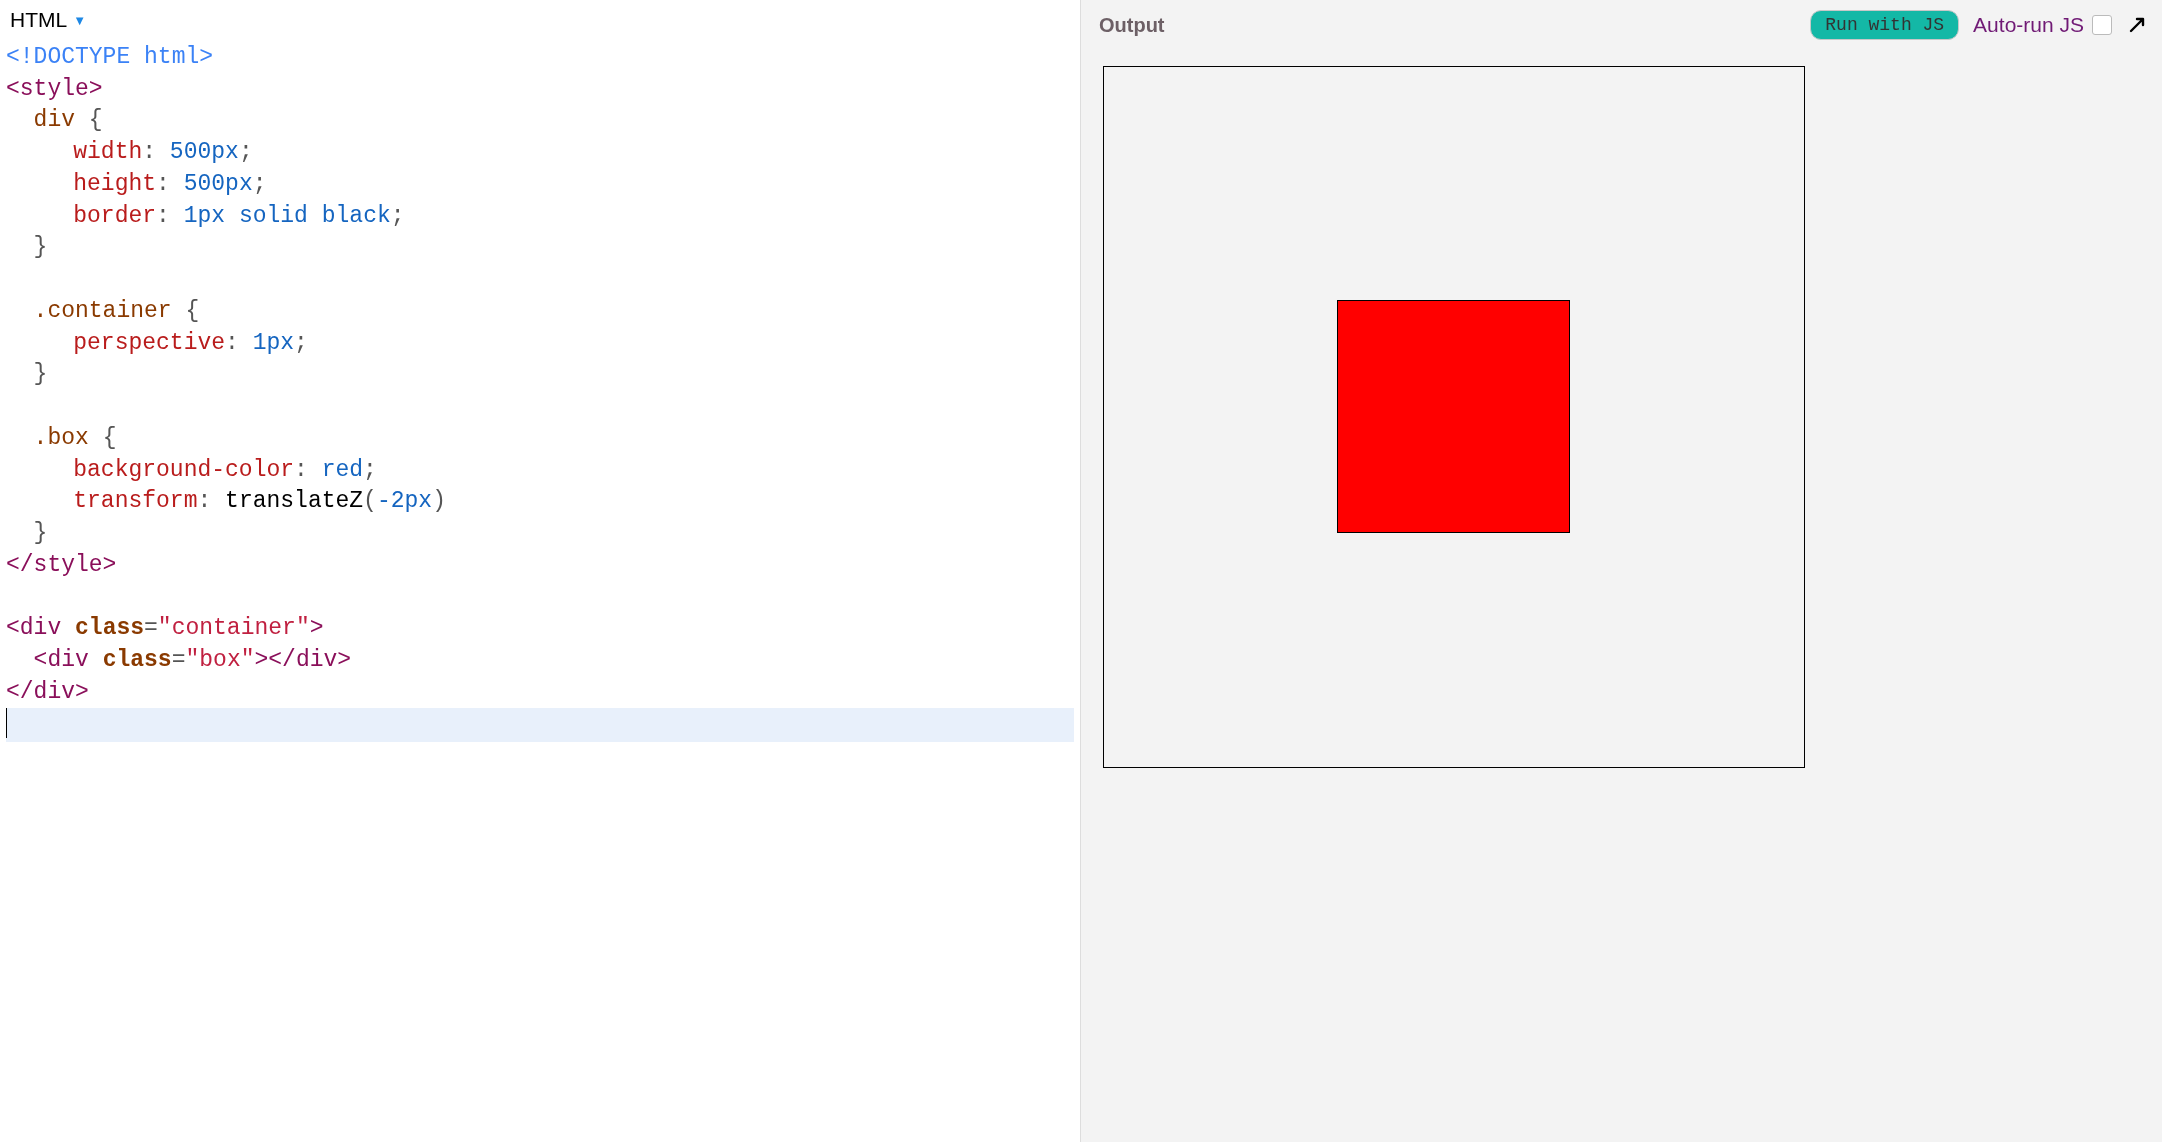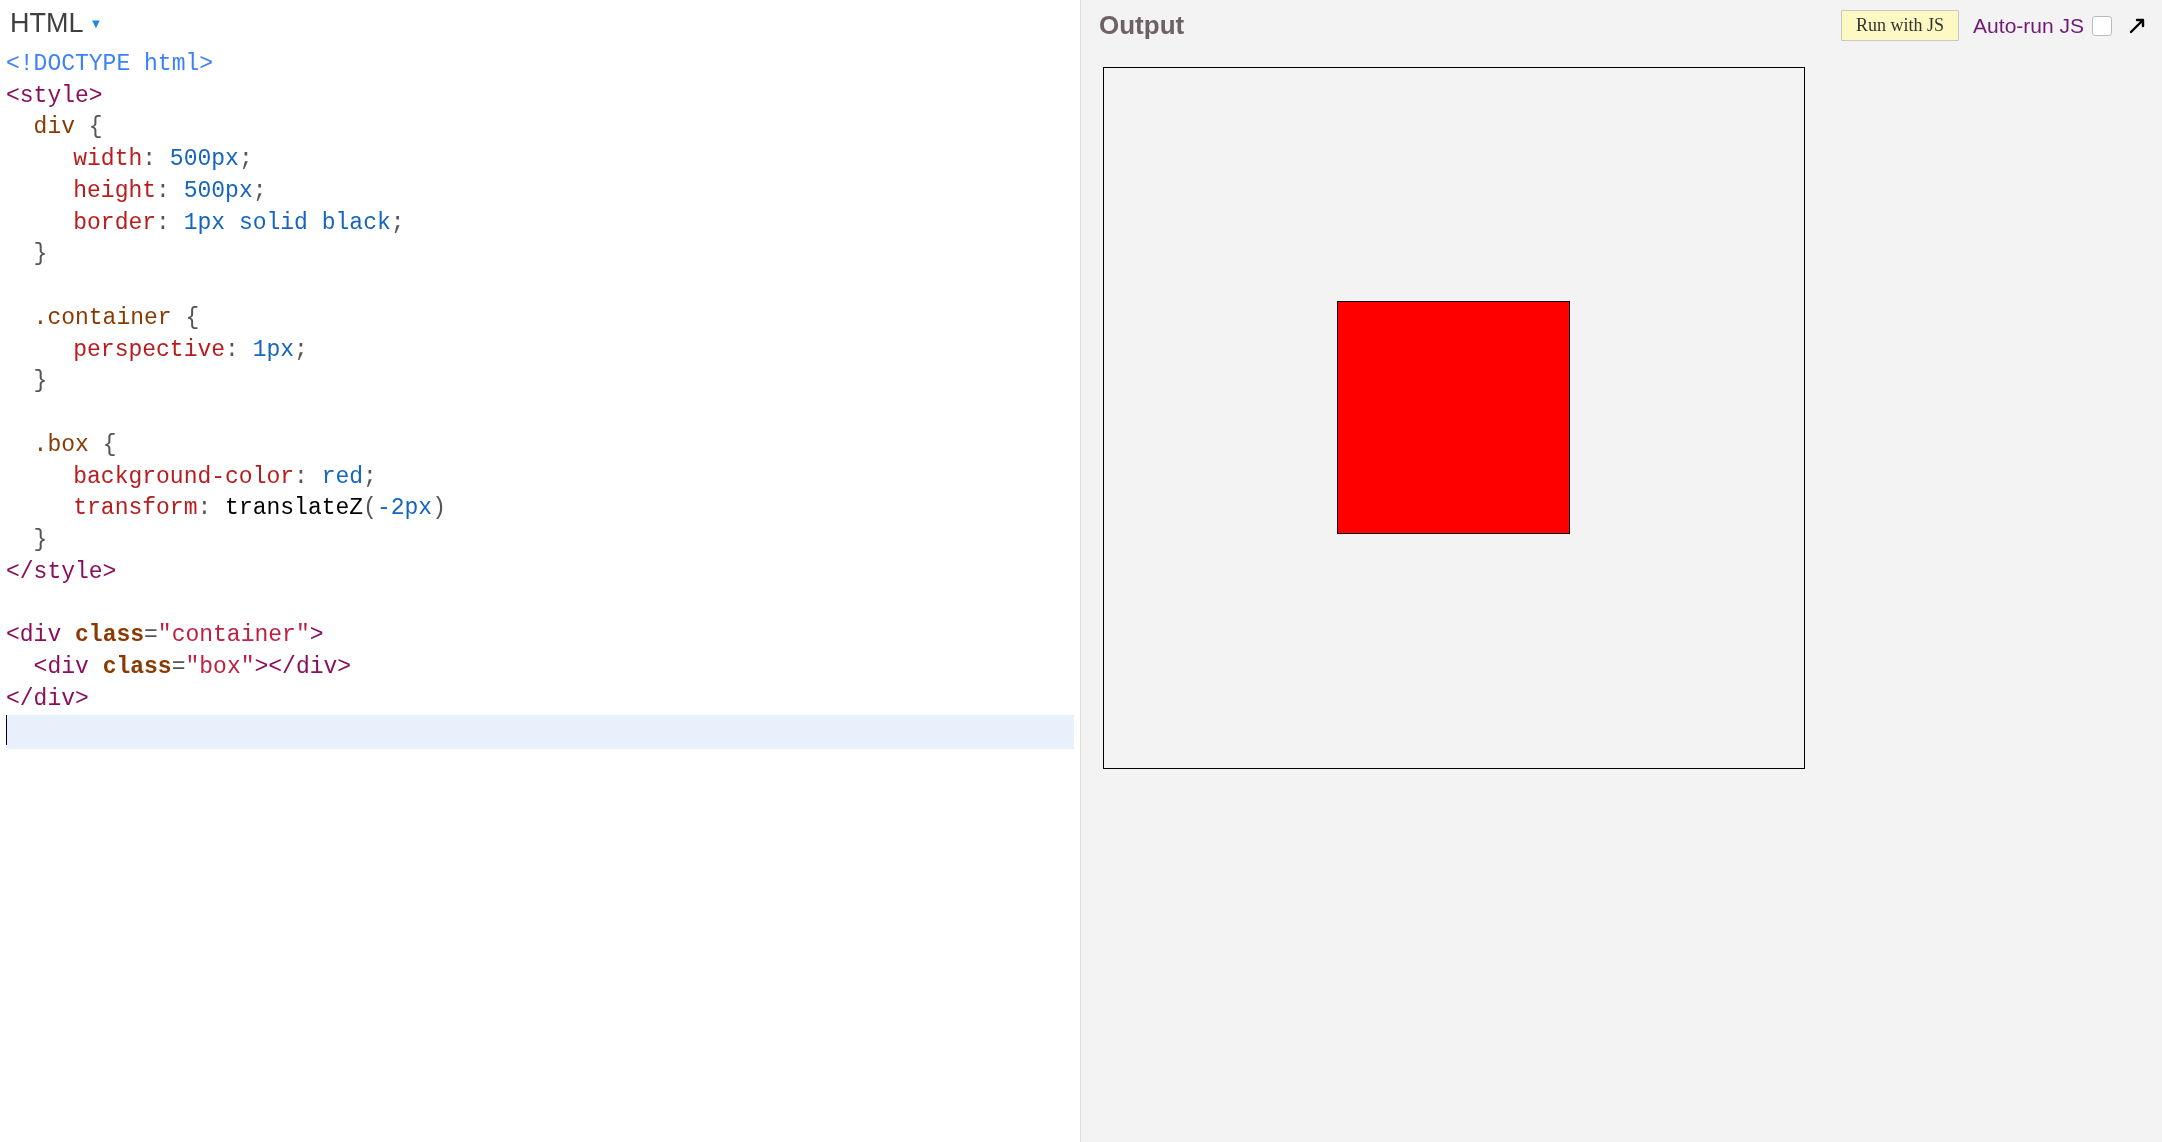--- a/index.html
+++ b/index.html
@@ -25,22 +25,22 @@
     flex-direction: column;
     border-right: 1px solid #ddd;
   }
   .editor-header {
     padding: 8px 10px 6px 10px;
     display: flex;
     align-items: center;
     gap: 6px;
   }
   .lang-label {
-    color: #404040;
-    font-size: 27px;
+    color: #000000;
+    font-size: 21px;
     font-weight: 400;
   }
   .lang-caret {
     color: #1e88e5;
     font-size: 13px;
     line-height: 1;
   }
   .code-area {
     flex: 1;
     padding: 4px 6px;
@@ -85,32 +85,32 @@
   }
   .output-header {
     display: flex;
     align-items: center;
     padding: 10px 14px 10px 18px;
     gap: 14px;
   }
   .output-title {
     color: #6d6066;
     font-weight: 700;
-    font-size: 26px;
+    font-size: 20px;
     flex: 1;
   }
   .run-btn {
-    background: #fef9c3;
+    background: #14b8a6;
     border: 1px solid #c8c8c8;
-    border-radius: 1px;
+    border-radius: 11px;
     padding: 4px 14px;
     font-size: 18px;
     color: #333;
     cursor: pointer;
-    font-family: Liberation Serif, serif;
+    font-family: Liberation Mono, monospace;
   }
   .autorun-wrap {
     display: flex;
     align-items: center;
     gap: 8px;
     font-size: 21px;
     color: #701a75;
   }
   .autorun-check {
     width: 20px;

